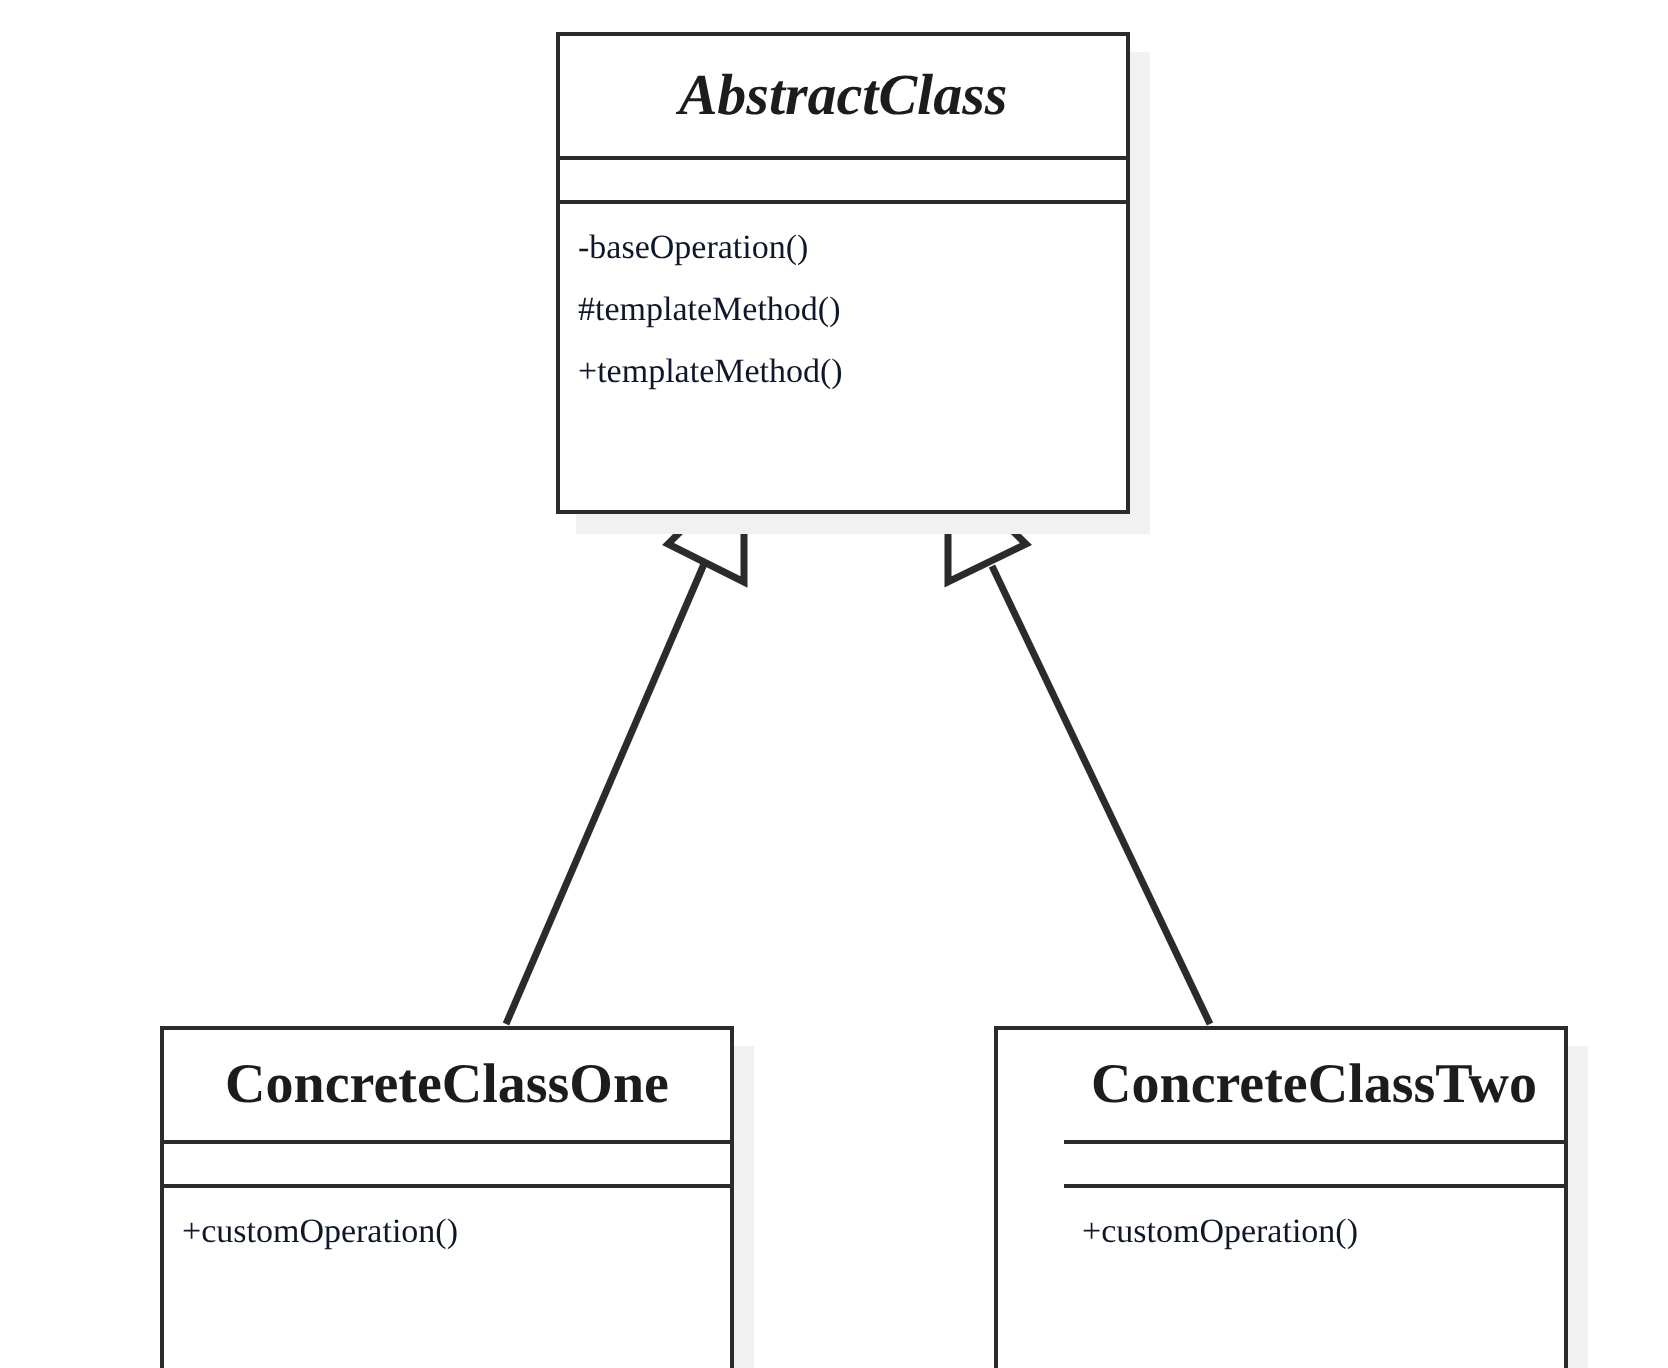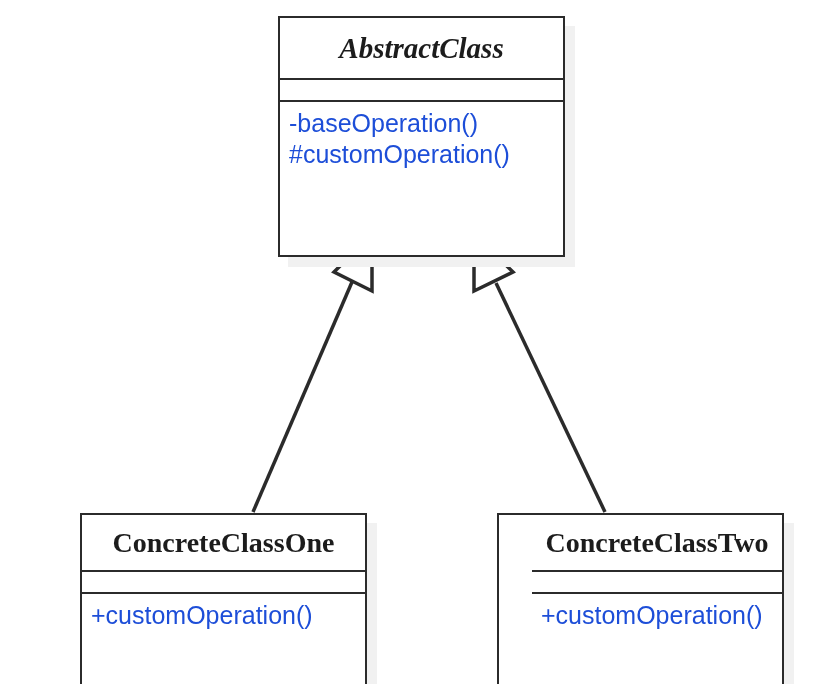--- a/index.html
+++ b/index.html
@@ -47,24 +47,24 @@
     width: 100%;
     border-top: 2px solid #2b2b2b;
     border-bottom: 2px solid #2b2b2b;
   }
   .compartment-ops {
     box-sizing: border-box;
     width: 100%;
     padding: 6px 0 6px 9px;
   }
   .op-line {
-    font-family: Liberation Sans, sans-serif;
-    font-size: 25px;
+    font-family: Liberation Serif, serif;
+    font-size: 17px;
     line-height: 31px;
-    color: #1d4ed8;
+    color: #0f172a;
     white-space: nowrap;
   }
   
   #abstract-class {
     left: 278px;
     top: 16px;
     width: 287px;
     height: 241px;
   }
   #abstract-class .compartment-title {
@@ -112,21 +112,22 @@
       <line x1="605" y1="512" x2="496" y2="283" stroke="#2b2b2b" stroke-width="3.5" stroke-linecap="butt"></line>
       <polygon points="474,234 474,291 513,272" fill="#ffffff" stroke="#2b2b2b" stroke-width="3.5" stroke-linejoin="miter"></polygon>
     </g>
   </svg>
 
   <div class="uml-class" id="abstract-class">
     <div class="compartment-title">AbstractClass</div>
     <div class="compartment-attrs"></div>
     <div class="compartment-ops">
       <div class="op-line">-baseOperation()</div>
-      <div class="op-line">#customOperation()</div>
+      <div class="op-line">#templateMethod()</div>
+      <div class="op-line">+templateMethod()</div>
     </div>
   </div>
 
   <div class="uml-class concrete-class" id="concrete-class-one">
     <div class="compartment-title">ConcreteClassOne</div>
     <div class="compartment-attrs"></div>
     <div class="compartment-ops">
       <div class="op-line">+customOperation()</div>
     </div>
   </div>

